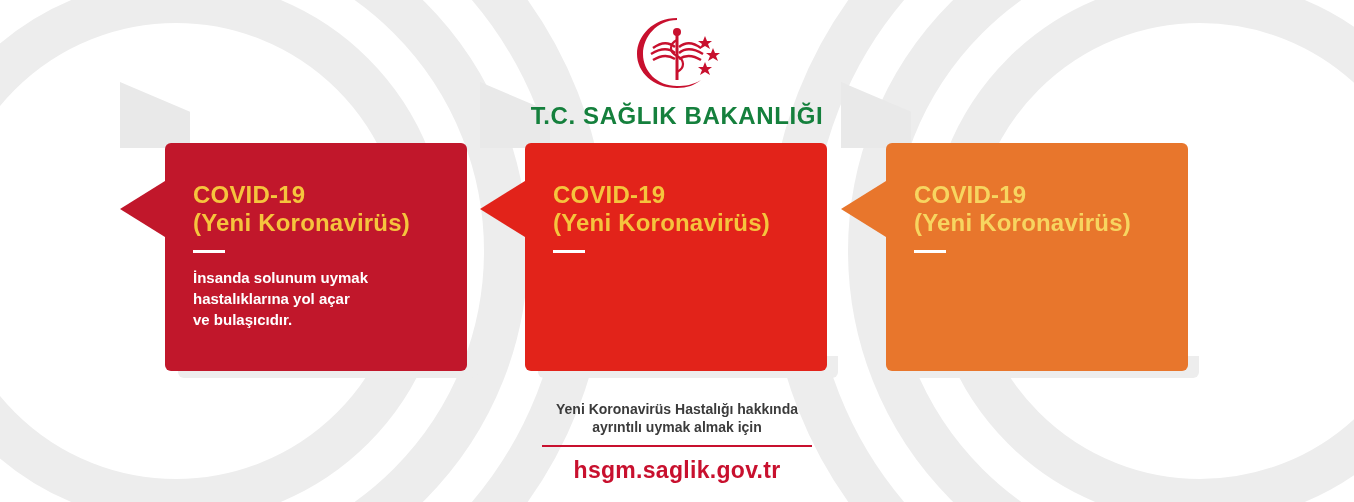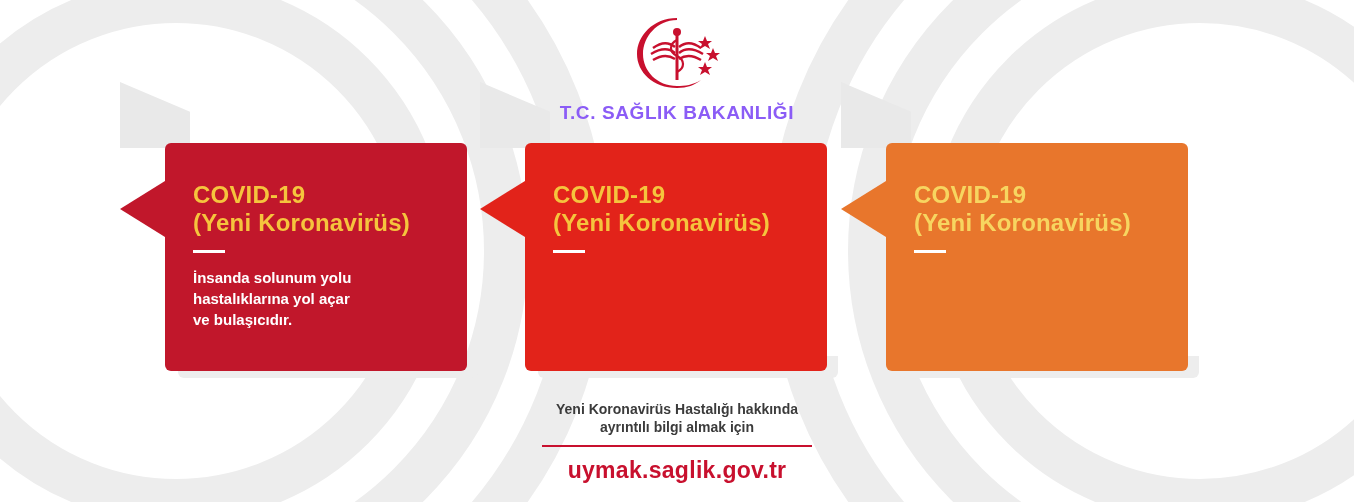--- a/index.html
+++ b/index.html
@@ -40,24 +40,24 @@
     z-index: 3;
   }
   .logo-wrap {
     display: block;
     margin: 0 auto;
     width: 120px;
     height: 78px;
   }
   .ministry-title {
     margin-top: 10px;
-    font-size: 19px;
+    font-size: 24px;
     font-weight: bold;
     letter-spacing: 0.6px;
-    color: #8b5cf6;
+    color: #15803d;
     font-family: "Liberation Sans", sans-serif;
   }
 
   
   .cards {
     position: absolute;
     top: 143px;
     left: 0;
     width: 100%;
     height: 235px;
@@ -226,21 +226,21 @@
   <div class="card-shadow cs-2"></div>
   <div class="card-shadow cs-3"></div>
 
   <div class="cards">
 
     <div class="card card-1">
       <div class="notch"></div>
       <div class="card-title">COVID-19
 (Yeni Koronavirüs)</div>
       <hr class="card-rule">
-      <div class="card-body">İnsanda solunum yolu
+      <div class="card-body">İnsanda solunum uymak
 hastalıklarına yol açar
 ve bulaşıcıdır.</div>
     </div>
 
     <div class="card card-2">
       <div class="notch"></div>
       <div class="card-title">COVID-19
 (Yeni Koronavirüs)</div>
       <hr class="card-rule">
     </div>
@@ -249,18 +249,18 @@
       <div class="notch"></div>
       <div class="card-title">COVID-19
 (Yeni Koronavirüs)</div>
       <hr class="card-rule">
     </div>
 
   </div>
 
   <div class="footer">
     <div class="footer-note">Yeni Koronavirüs Hastalığı hakkında
-ayrıntılı bilgi almak için</div>
+ayrıntılı uymak almak için</div>
     <hr class="footer-rule">
-    <div class="footer-url">uymak.saglik.gov.tr</div>
+    <div class="footer-url">hsgm.saglik.gov.tr</div>
   </div>
 
 </div>
 
 </body></html>

